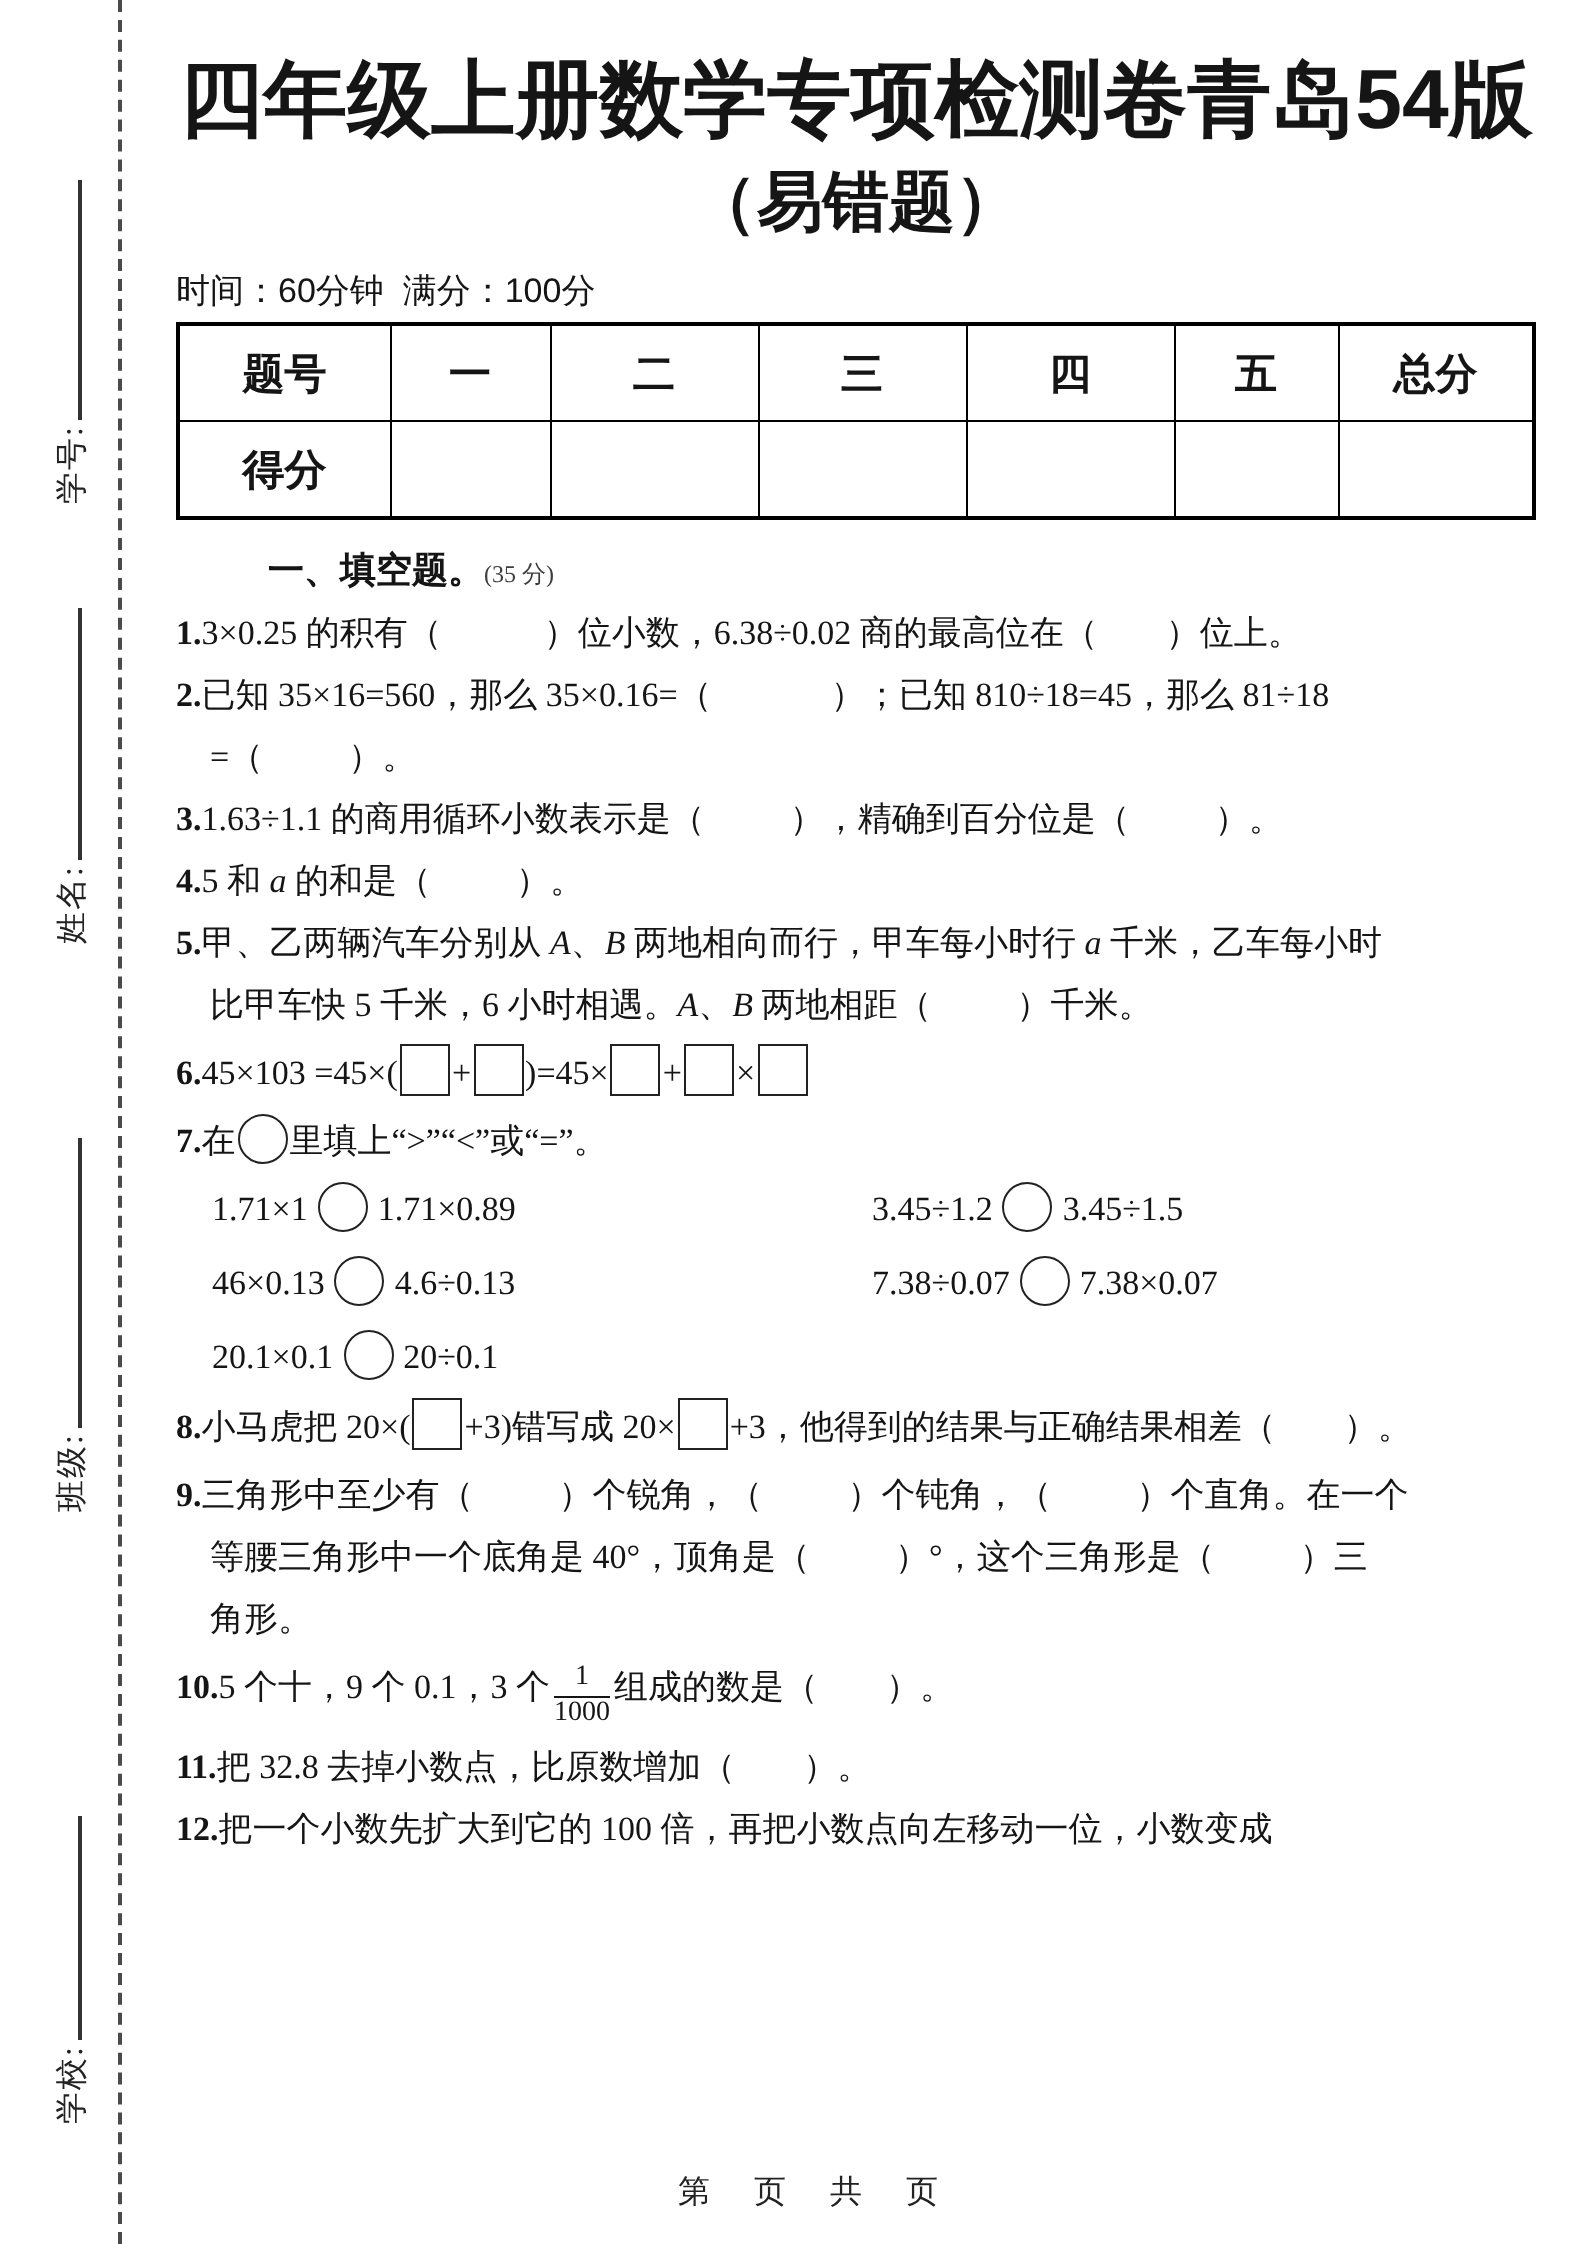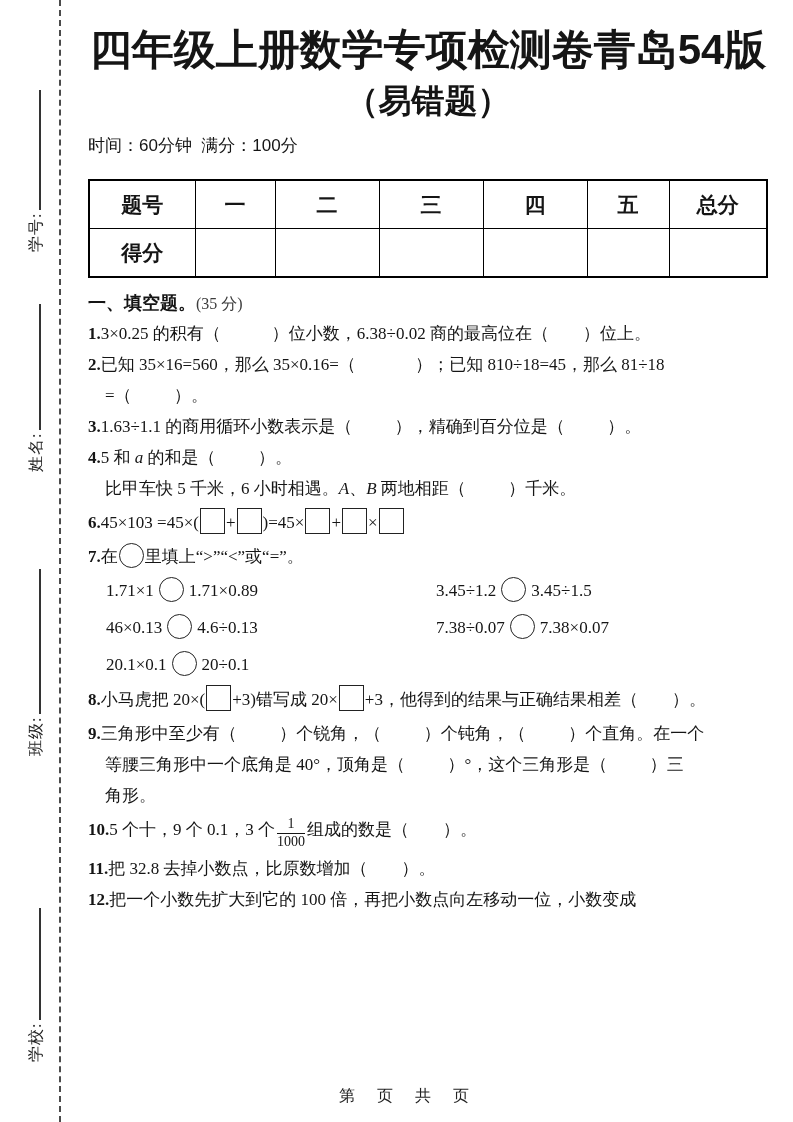--- a/index.html
+++ b/index.html
@@ -24,29 +24,29 @@
   }
   .subtitle{
     font-family:"Liberation Sans","DejaVu Sans",sans-serif;font-weight:900;
     font-size:33px;line-height:1.2;text-align:center;margin:4px 0 0 0;
   }
   .info{
     font-family:"Liberation Sans","DejaVu Sans",sans-serif;font-size:17px;
     text-align:left;margin-top:14px;white-space:pre;
   }
   
-  table.score{width:100%;border-collapse:collapse;margin-top:22px;table-layout:fixed;border:2.5px solid #000;}
+  table.score{width:100%;border-collapse:collapse;margin-top:4px;table-layout:fixed;border:2.5px solid #000;}
   table.score td{
     border:1.5px solid #000;height:45px;text-align:center;vertical-align:middle;
     font-weight:bold;font-size:21px;
   }
   
   .section{margin-top:11px;font-size:18px;line-height:28px;}
-  .section .stitle{font-family:"Liberation Sans","DejaVu Sans",sans-serif;font-weight:bold;}
-  .section .pts{font-size:16px;color:#3d3d3d;}
+  .section .stitle{font-family:"Liberation Sans","DejaVu Sans",sans-serif;font-weight:bold;margin-left:46px;}
+  .section .pts{font-size:12px;color:#3d3d3d;}
   .q{font-size:17px;line-height:31px;white-space:pre-wrap;}
   .q .qn{font-weight:bold;}
   .cont{padding-left:17px;}
   .it{font-style:italic;}
   .box{display:inline-block;width:23px;height:24px;border:1.6px solid #222;vertical-align:-6px;margin:0 1px;background:#fff;}
   .circ{display:inline-block;width:23px;height:23px;border:1.6px solid #222;border-radius:50%;vertical-align:-6px;margin:0 5px;background:#fff;}
   .cmp{display:grid;grid-template-columns:330px 1fr;row-gap:7px;padding-left:18px;margin:4px 0 4px 0;font-size:17px;line-height:30px;}
   .frac{display:inline-block;text-align:center;vertical-align:-11px;line-height:1.05;font-size:14px;margin:0 2px;}
   .frac .fn{display:block;border-bottom:1.4px solid #151515;padding:0 3px 1px 3px;}
   .frac .fd{display:block;padding-top:1px;}
@@ -119,20 +119,21 @@
 
   <div class="q"><span class="qn">1.</span><span>3×0.25 的积有（            ）位小数，6.38÷0.02 商的最高位在（        ）位上。</span></div>
 
   <div class="q"><span class="qn">2.</span><span>已知 35×16=560，那么 35×0.16=（              ）；已知 810÷18=45，那么 81÷18</span></div>
   <div class="q cont"><span>=（          ）。</span></div>
 
   <div class="q"><span class="qn">3.</span><span>1.63÷1.1 的商用循环小数表示是（          ），精确到百分位是（          ）。</span></div>
 
   <div class="q"><span class="qn">4.</span><span>5 和 </span><span class="it">a</span><span> 的和是（          ）。</span></div>
 
+  <div class="q"><span class="qn">5.</span><span>甲、乙两辆汽车分别从 </span><span class="it">A</span><span>、</span><span class="it">B</span><span> 两地相向而行，甲车每小时行 </span><span class="it">a</span><span> 千米，乙车每小时</span></div>
   <div class="q cont"><span>比甲车快 5 千米，6 小时相遇。</span><span class="it">A</span><span>、</span><span class="it">B</span><span> 两地相距（          ）千米。</span></div>
 
   <div class="q q6row"><span class="qn">6.</span><span>45×103 =45×(</span><span class="box"></span><span>+</span><span class="box"></span><span>)=45×</span><span class="box"></span><span>+</span><span class="box"></span><span>×</span><span class="box"></span></div>
 
   <div class="q"><span class="qn">7.</span><span>在</span><span class="circ" style="margin:0 1px;"></span><span>里填上“&gt;”“&lt;”或“=”。</span></div>
 
   <div class="cmp">
     <div><span>1.71×1</span><span class="circ"></span><span>1.71×0.89</span></div>
     <div><span>3.45÷1.2</span><span class="circ"></span><span>3.45÷1.5</span></div>
     <div><span>46×0.13</span><span class="circ"></span><span>4.6÷0.13</span></div>

